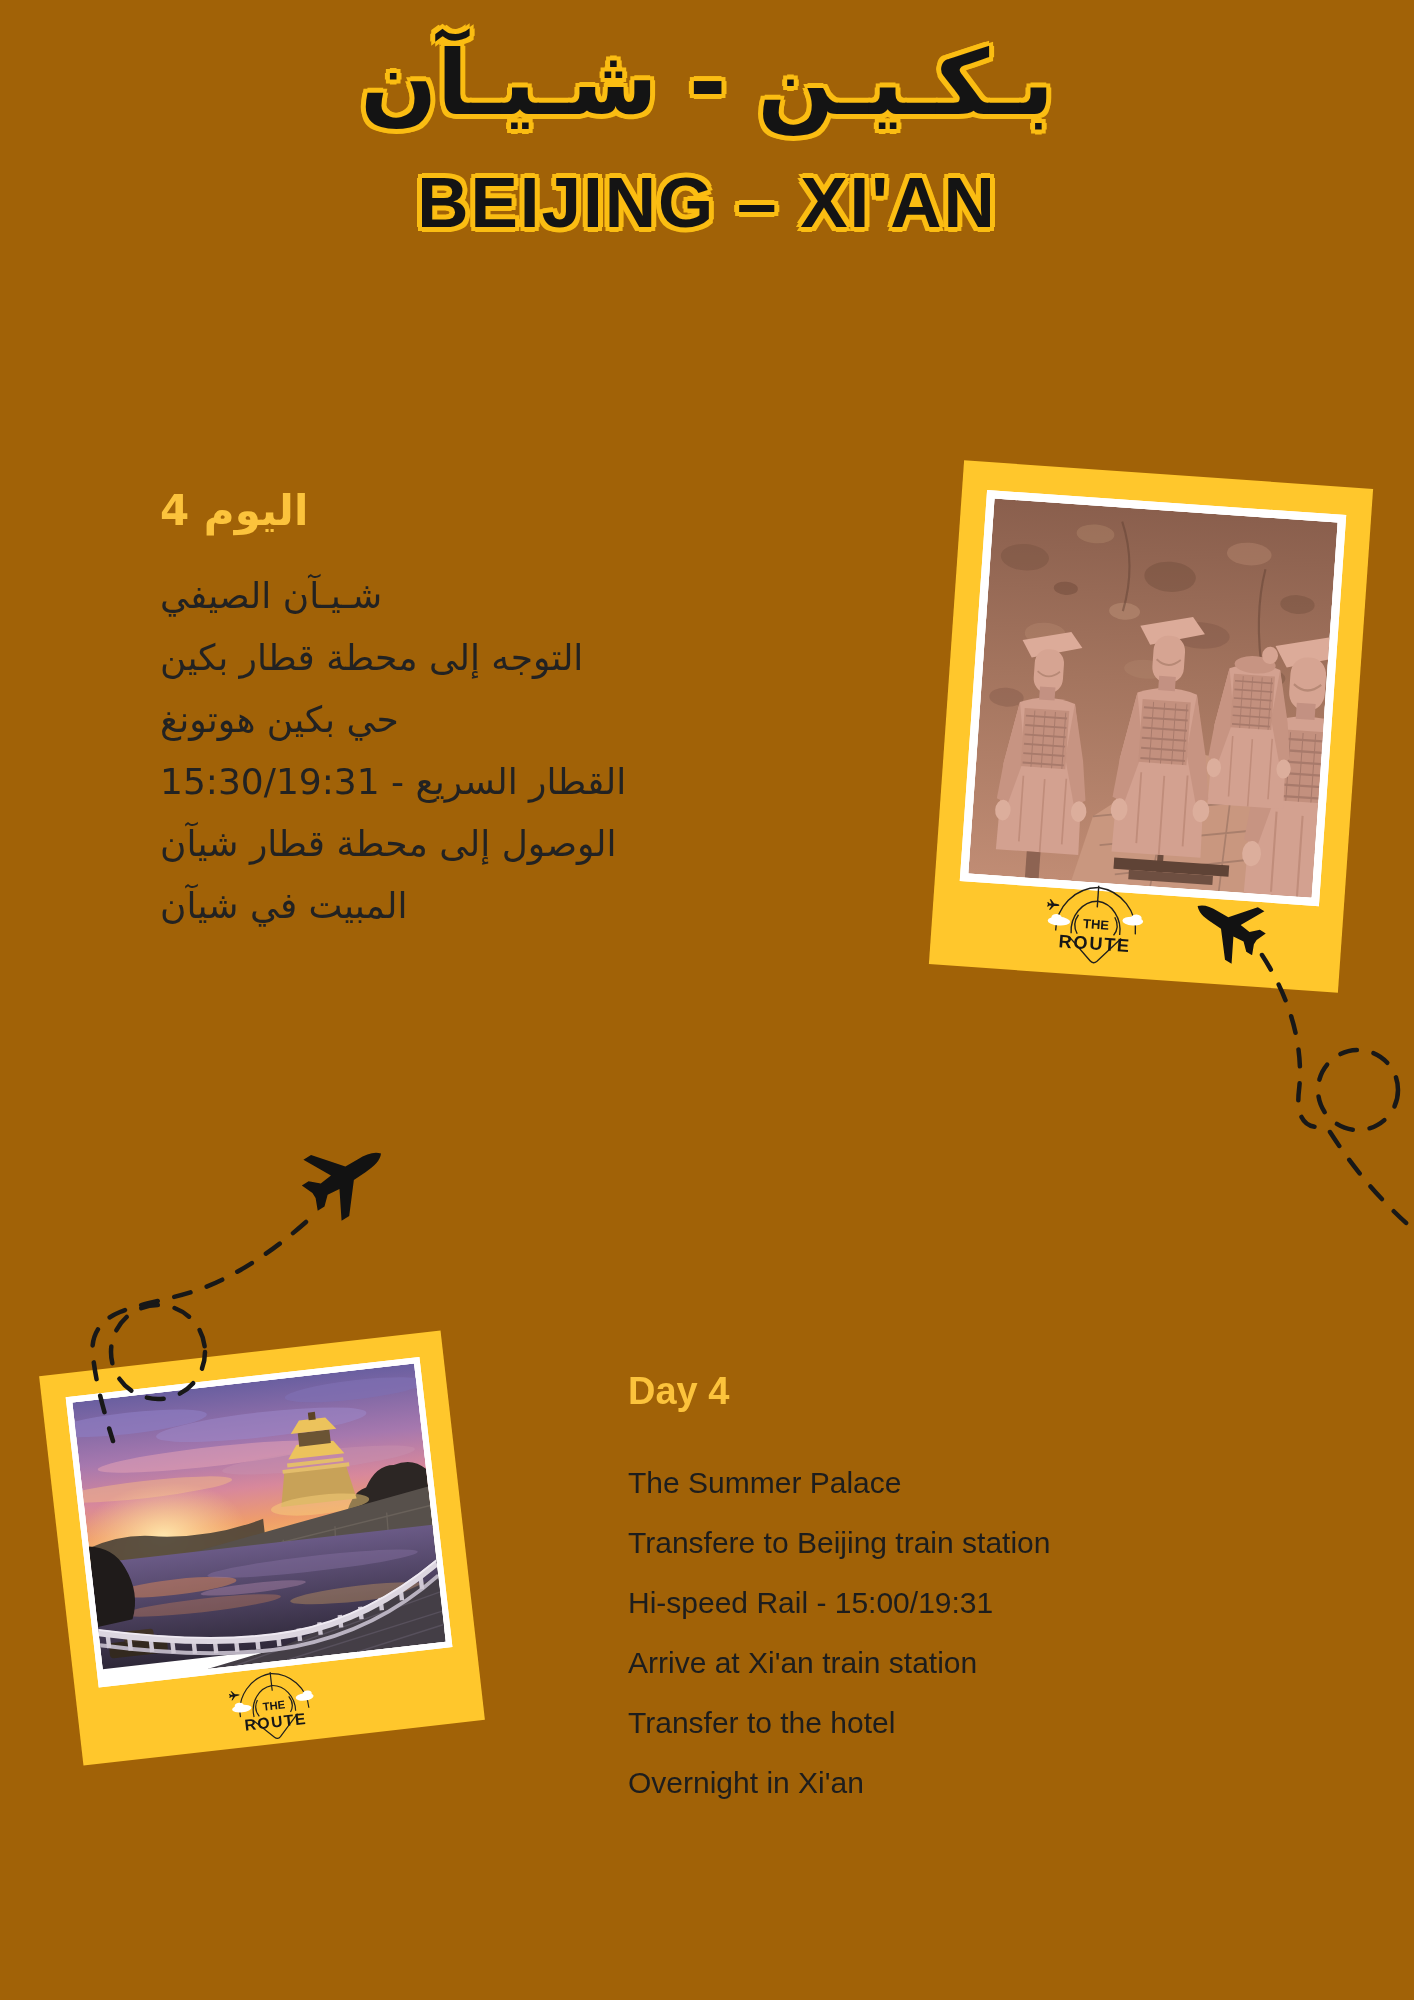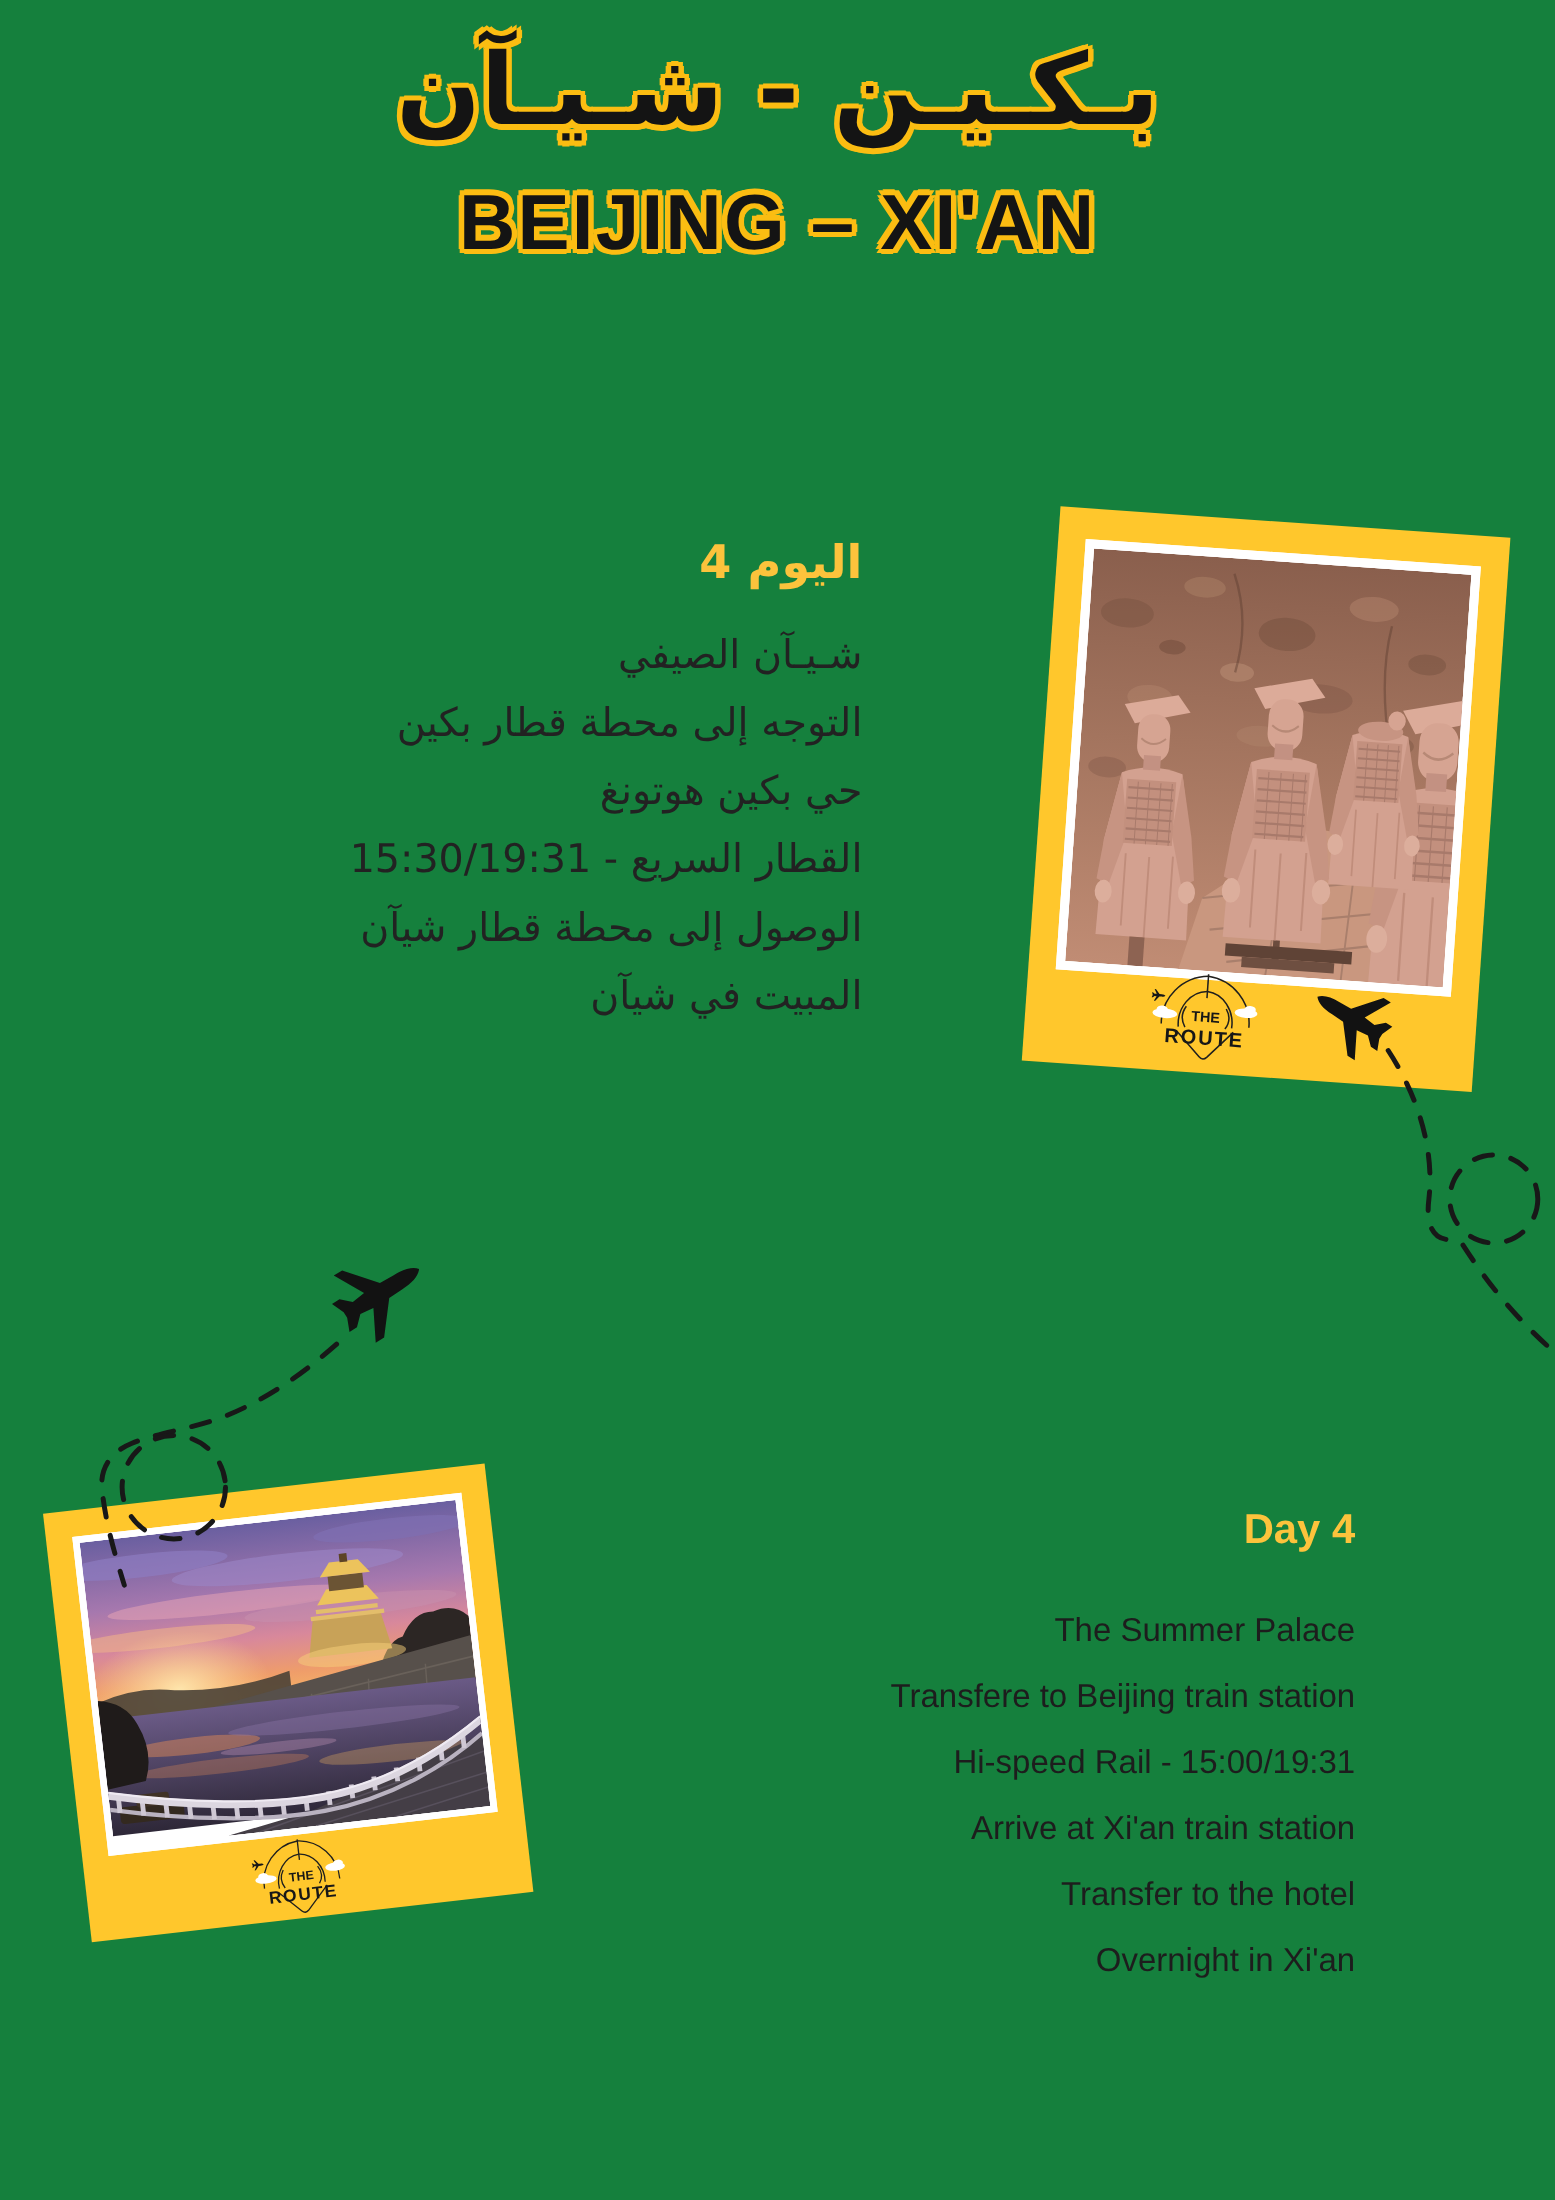--- a/index.html
+++ b/index.html
@@ -1,32 +1,32 @@
 <!DOCTYPE html>
 <html><head>
 <meta charset="utf-8">
 <style>
   html,body { margin:0; padding:0; background:#ffffff; }
   .page {
-    position:relative; width:1414px; height:2000px; background:#15803d;
+    position:relative; width:1414px; height:2000px; background:#a16207;
     overflow:hidden; font-family:"DejaVu Sans", sans-serif; 
   }
   
   .title {
     position:absolute; left:0; width:100%; text-align:center;
     font-weight:bold; color:#141414; white-space:nowrap;
     text-shadow:
       5px 0 0 #FBBD12, -5px 0 0 #FBBD12, 0 5px 0 #FBBD12, 0 -5px 0 #FBBD12,
       4px 4px 0 #FBBD12, -4px 4px 0 #FBBD12, 4px -4px 0 #FBBD12, -4px -4px 0 #FBBD12;
   }
   .title-ar { top:30px; font-size:90px; direction:rtl; font-family:"DejaVu Sans", sans-serif; }
   .title-en { top:162px; font-size:71px; letter-spacing:2px; font-family:"Liberation Sans","DejaVu Sans",sans-serif; }
 
   
-  .day-block { position:absolute; text-align:right; }
+  .day-block { position:absolute; text-align:left; }
   .day-heading { font-weight:bold; color:#FCC33C; }
   .ar-block { left:160px; top:486px; width:624px; direction:rtl; }
   .ar-block .day-heading { font-size:42px; margin-bottom:30px; }
   .ar-block .day-line { font-size:36px; line-height:62px; color:#222222; }
   .en-block { left:628px; top:1370px; width:604px; font-family:"Liberation Sans","DejaVu Sans",sans-serif; }
   .en-block .day-heading { font-size:38px; margin-bottom:40px; }
   .en-block .day-line { font-size:30px; line-height:60px; color:#1d1d1d; }
 
   
   .polaroid { position:absolute; background:#FFC72C; }

